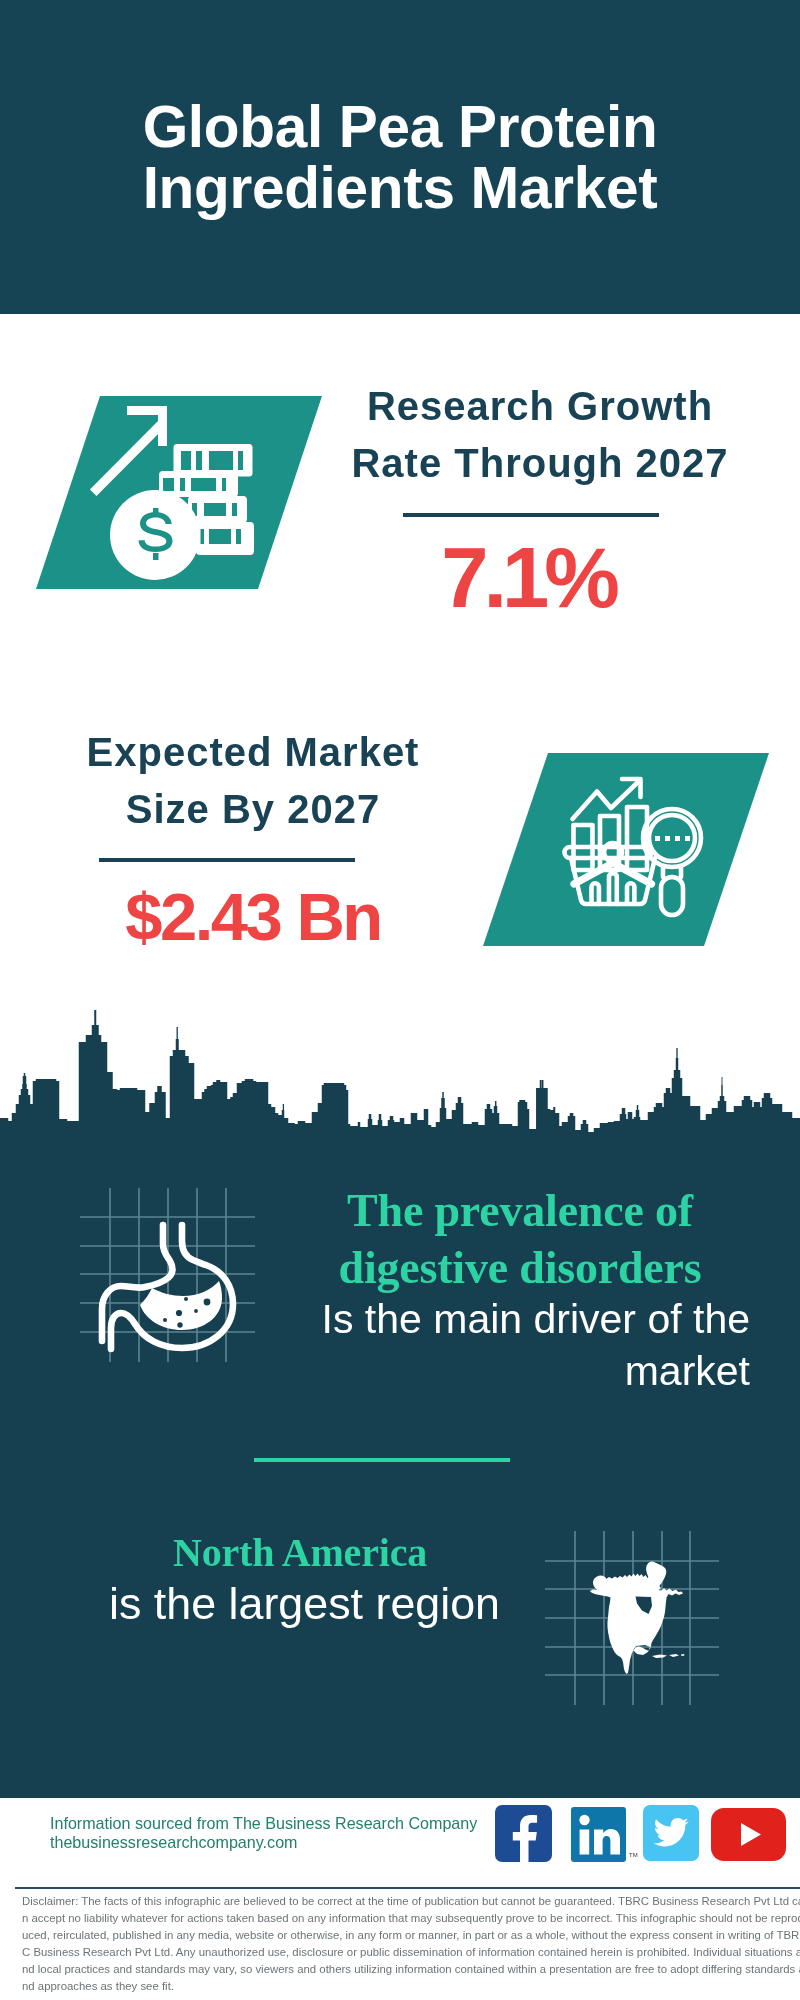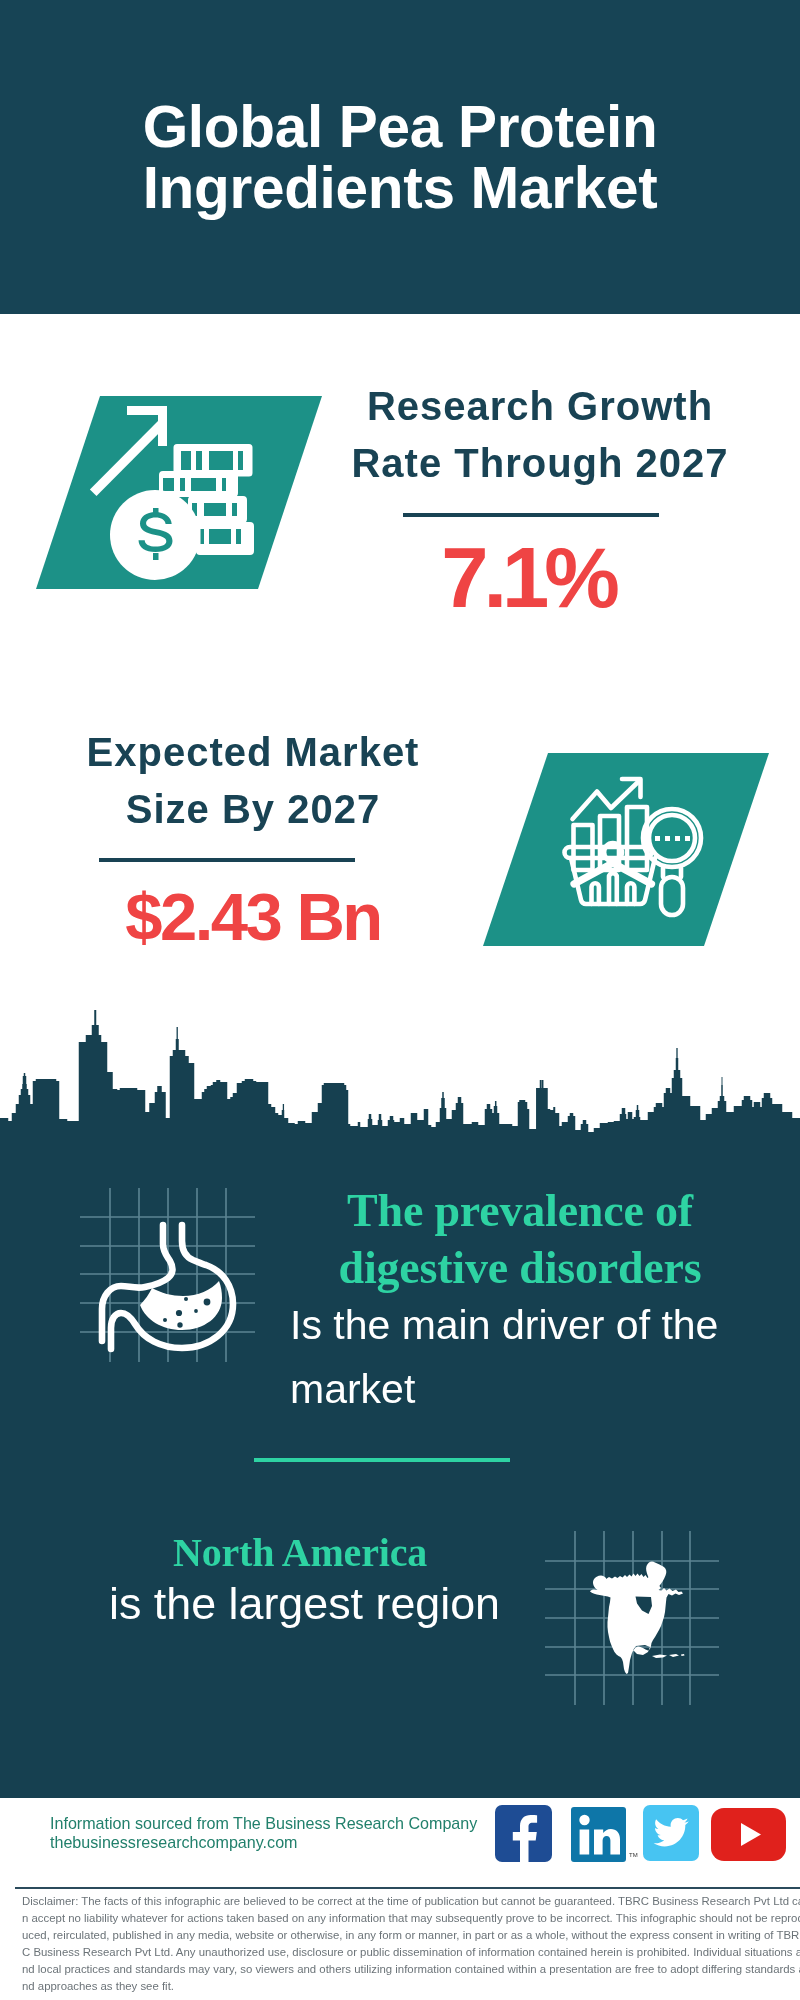--- a/index.html
+++ b/index.html
@@ -174,21 +174,21 @@
               <circle cx="196" cy="1311" r="1.9"></circle>
                 <circle cx="179" cy="1313" r="3.1"></circle>
               <circle cx="165" cy="1320" r="2"></circle>
                 <circle cx="180" cy="1325" r="2.7"></circle>
             </g>
           </g>
         </g>
       </svg>
     </div>
     <div class="d-head" style="left:300px; top:1182px; width:440px; font-size:46px; line-height:57px; text-align:center; letter-spacing:-0.2px;">The prevalence of digestive disorders</div>
-    <div class="d-body" style="left:290px; top:1293px; width:460px; font-size:41px; line-height:64px; text-align:left;">Is the main driver of the market</div>
+    <div class="d-body" style="left:290px; top:1293px; width:460px; font-size:41px; line-height:52px; text-align:right;">Is the main driver of the market</div>
   </div>
 
   <div class="green-rule" style="left:254px; top:1458px; width:256px;"></div>
 
   <div>
     <div class="grid-svg" style="left:540px; top:1510px;">
       <svg width="200" height="200" viewBox="0 0 200 200">
 <g transform="translate(-540,-1510)">
   <g stroke="#5c8593" stroke-width="1.6">
     <line x1="575" y1="1531" x2="575" y2="1705"></line>

